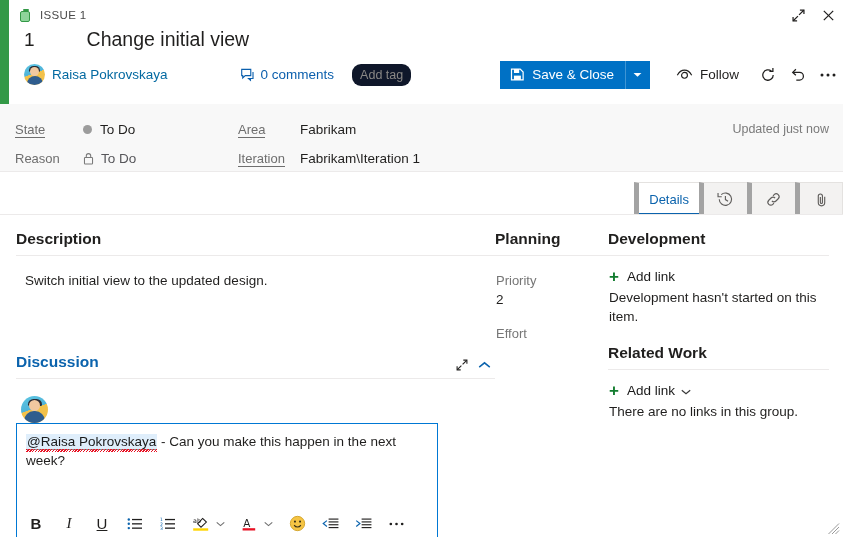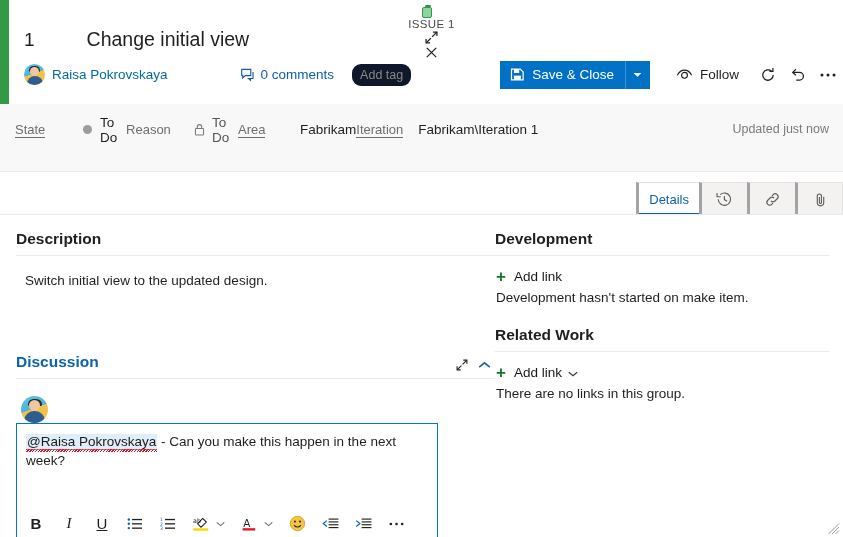--- a/index.html
+++ b/index.html
@@ -39,21 +39,20 @@
     right: 0;
     height: 104px;
     background: #ffffff;
   }
   .hdr-row1 {
     display: flex;
     align-items: center;
     height: 25px;
     padding: 5px 0 0 11px;
     box-sizing: border-box;
-    flex-direction: column;
   }
   .issue-type-icon {
     width: 12px;
     height: 13px;
     position: relative;
     margin-right: 8px;
     flex: 0 0 auto;
   }
   .issue-type-icon .ibody {
     position: absolute;
@@ -228,21 +227,21 @@
     right: 0;
     height: 68px;
     background: #f8f8f8;
     border-bottom: 1px solid #eceaea;
     box-sizing: border-box;
   }
   .fields-inner {
     display: flex;
     padding: 11px 0 0 15px;
   }
-  .fcol { display: flex; flex-direction: row; }
+  .fcol { display: flex; flex-direction: column; }
   .fcol.first { width: 223px; }
   .fcol.second { width: 330px; }
   .frow {
     display: flex;
     align-items: center;
     height: 29px;
   }
   .flabel {
     font-size: 13px;
     color: #6e6e6e;
@@ -287,21 +286,21 @@
     height: 33px;
   }
   .tab {
     height: 33px;
     min-width: 48px;
     display: flex;
     align-items: center;
     justify-content: center;
     font-size: 13px;
     background: #f3f2f1;
-    border-left: 3px solid #a3a3a3;
+    border-left: 5px solid #a3a3a3;
     border-top: 1px solid #e4e2e0;
     color: #605e5c;
     cursor: pointer;
     box-sizing: border-box;
     padding: 0 10px;
   }
   .tab:last-child { border-right: 1px solid #e4e2e0; }
   .tab.active {
     background: #ffffff;
     color: #0b63ad;
@@ -806,30 +805,38 @@
                   <circle cx="9" cy="3" r="1.4" fill="#201f1e"></circle>
                   <circle cx="15" cy="3" r="1.4" fill="#201f1e"></circle>
                 </svg>
               </span>
             </div>
           </div>
         </div>
       </div>
     </div>
 
+    <div class="col-mid">
+      <div class="sec-title">Planning</div>
+      <div class="sec-rule"></div>
+      <div class="plan-field-label">Priority</div>
+      <div class="plan-field-value">2</div>
+      <div class="plan-field-label">Effort</div>
+      <div class="plan-field-value"></div>
+    </div>
 
     <div class="col-right">
       <div>
         <div class="sec-title">Development</div>
         <div class="sec-rule"></div>
         <div class="addlink">
           <span class="plus">+</span>
           <span>Add link</span>
         </div>
-        <div class="info-text">Development hasn't started on make item.</div>
+        <div class="info-text">Development hasn't started on this item.</div>
       </div>
 
       <div class="dev-section-gap"></div>
 
       <div>
         <div class="sec-title">Related Work</div>
         <div class="sec-rule"></div>
         <div class="addlink">
           <span class="plus">+</span>
           <span>Add link</span>

